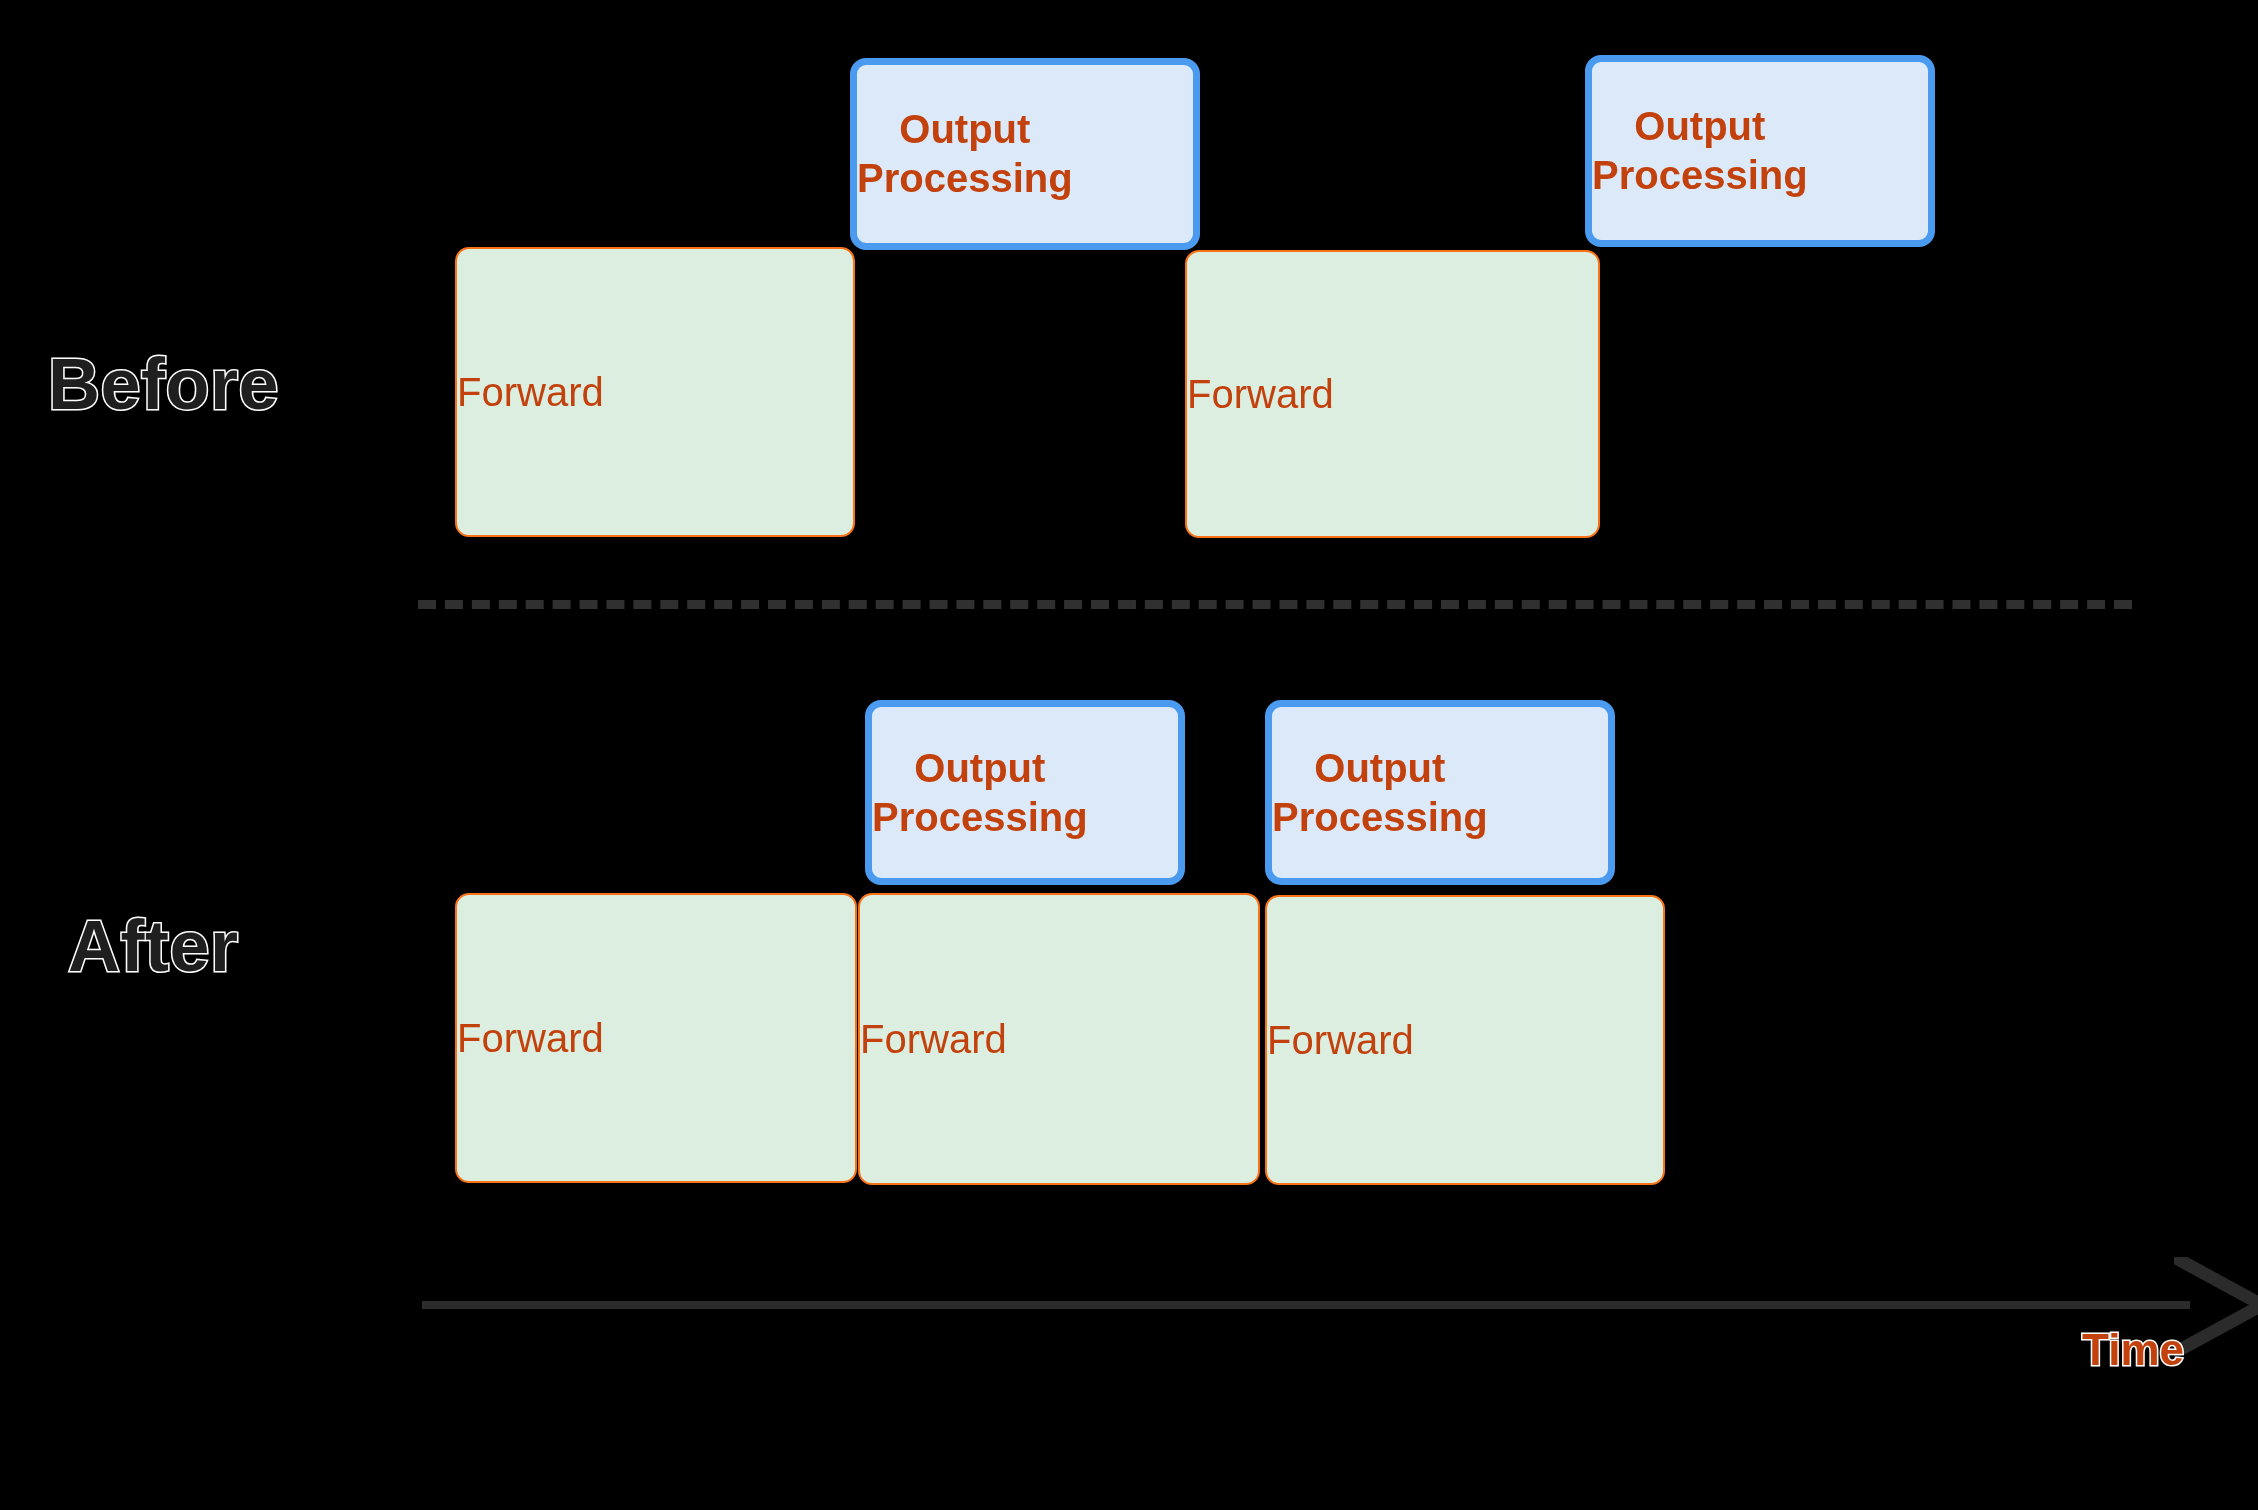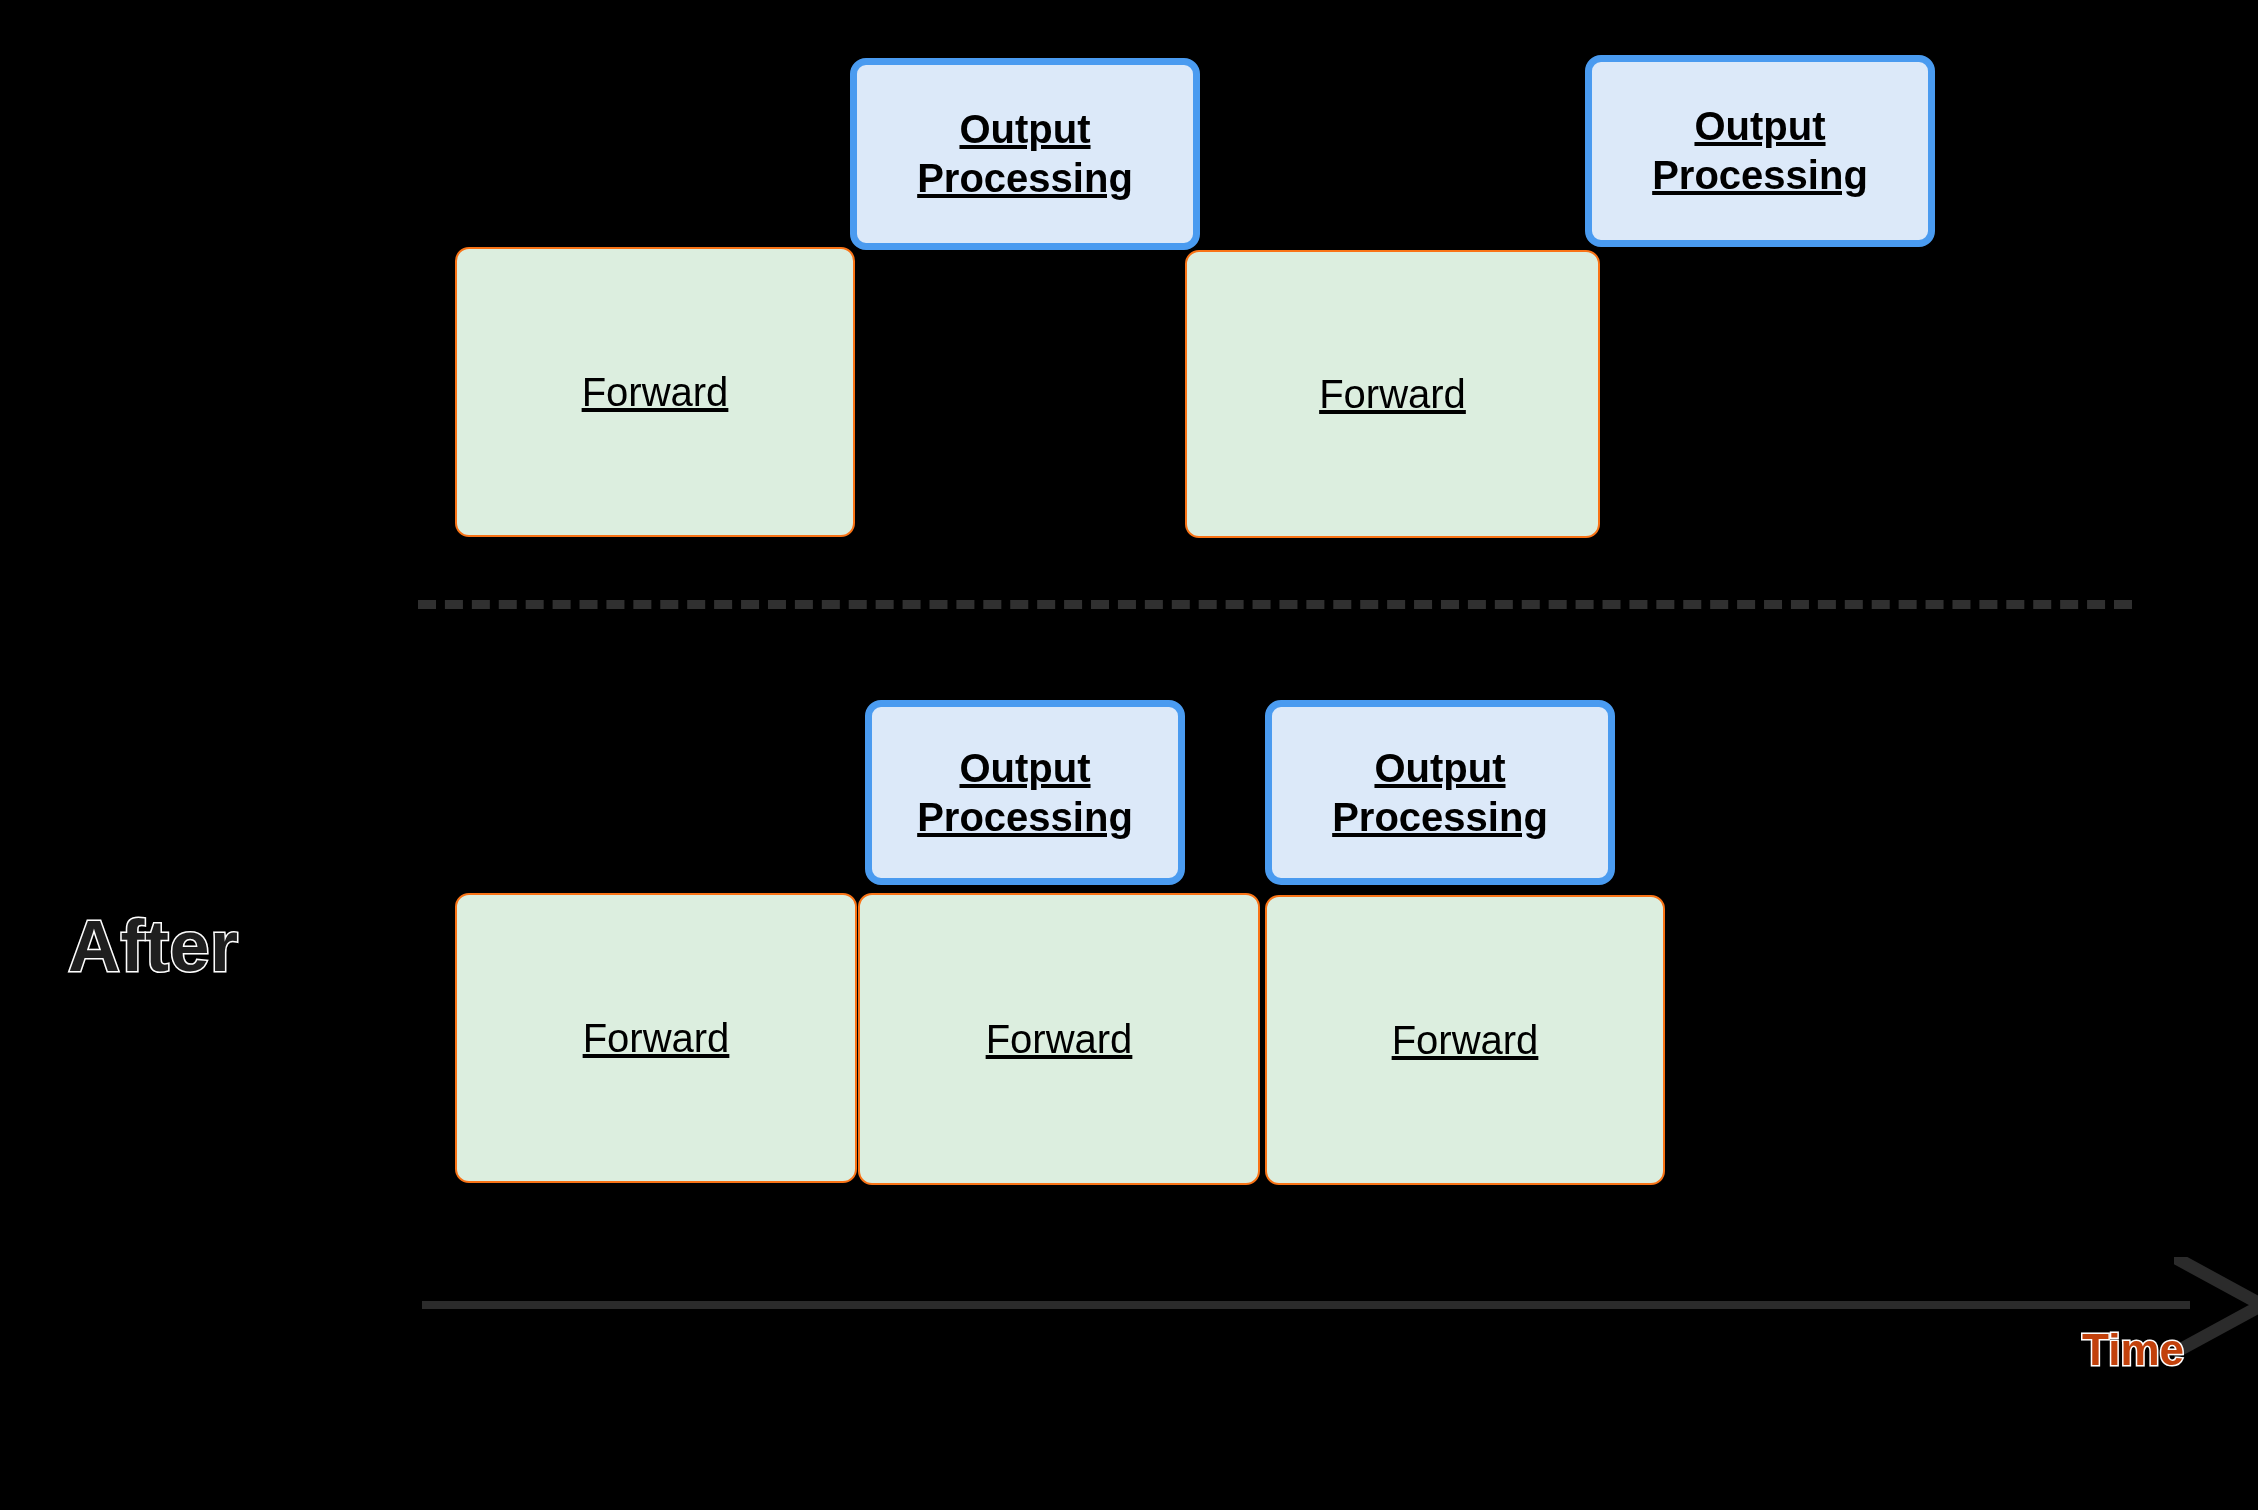--- a/index.html
+++ b/index.html
@@ -46,25 +46,23 @@
     white-space: nowrap;
     user-select: none;
   }
 
   
   .block {
     position: absolute;
     box-sizing: border-box;
     display: flex;
     align-items: center;
-    justify-content: center;
     text-align: center;
     border-radius: 14px;
-    color: #000000;
-    text-decoration: underline;
+    color: #c2410c;
   }
   .block .block-text {
     display: block;
     white-space: pre-line;
   }
 
   .block.forward {
     background: #dceedf;
     border: 2px solid #f97316;
     font-size: 40px;
@@ -97,20 +95,21 @@
     width: 1810px;
     height: 70px;
     overflow: visible;
   }
 </style>
 </head>
 <body>
 
 <div id="stage">
 
+  <div id="label-before" class="row-label">Before</div>
 
   <div id="label-after" class="row-label">After</div>
 
   <div class="block output" style="left: 850px; top: 58px; width: 350px; height: 192px;">
     <span class="block-text">Output
 Processing</span>
   </div>
 
   <div class="block forward" style="left: 455px; top: 247px; width: 400px; height: 290px;">
     <span class="block-text">Forward</span>

